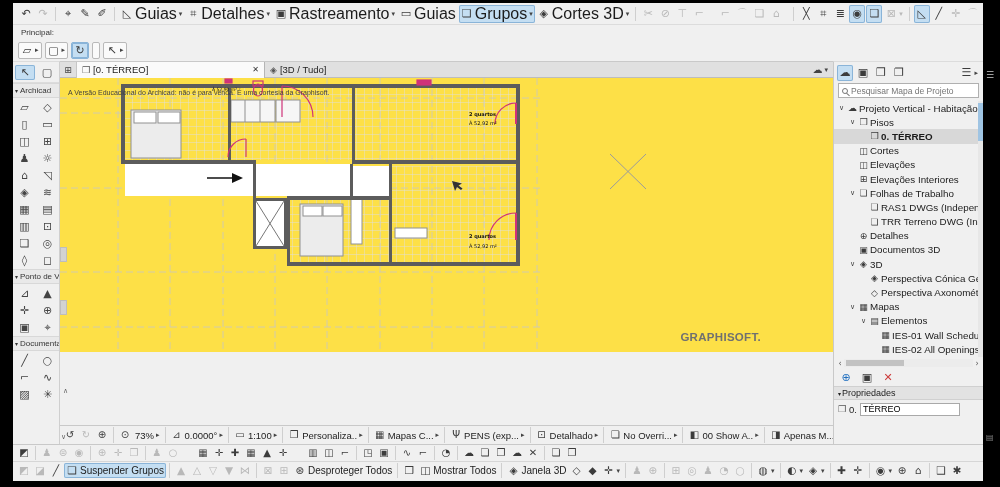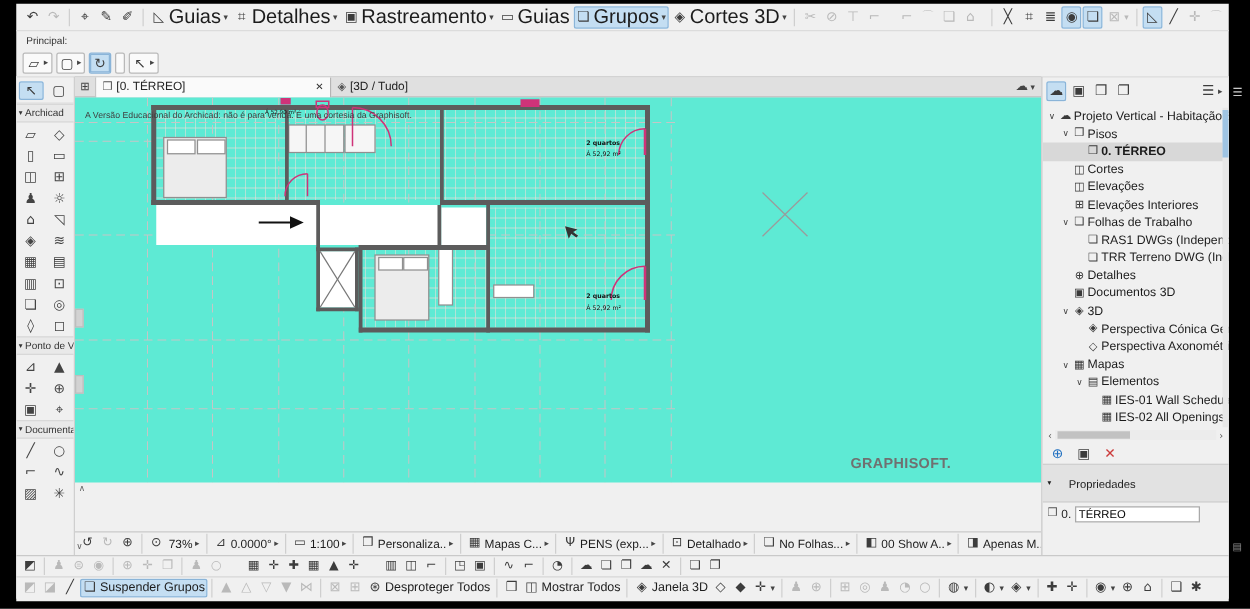--- a/index.html
+++ b/index.html
@@ -35,21 +35,21 @@
 
 #canvas{position:absolute;left:47px;top:58px;width:773px;height:383px;border-top:1px solid #c9c9c9}
 #tabbar{height:16px;background:#e0e0e0;border-bottom:1px solid #bdbdbd;display:flex;align-items:center;font-size:9.5px}
 #tabbar .ovr{width:17px;height:16px;display:flex;align-items:center;justify-content:center;font-family:"DejaVu Sans",sans-serif;font-size:9px;color:#444;border-right:1px solid #c6c6c6}
 .tab{display:flex;align-items:center;gap:3px;height:16px;padding:0 5px;color:#222;flex:none}
 .tab .g{font-family:"DejaVu Sans",sans-serif;font-size:9px;color:#555}
 .tab.active{background:#fafafa;border-right:1px solid #b5b5b5;width:188px}
 .tab .tclose{margin-left:auto;font-size:8px;color:#333;font-family:"DejaVu Sans",sans-serif}
 #tabbar .cloudbtn{margin-left:auto;display:flex;align-items:center;gap:2px;padding:0 5px;font-family:"DejaVu Sans",sans-serif;font-size:10px;color:#444}
 #tabbar .cloudbtn .da{font-size:7px}
-#drawing{position:relative;width:773px;height:308px;background:#5eead4;overflow:hidden}
+#drawing{position:relative;width:773px;height:274px;background:#fde047;overflow:hidden}
 #watermark{position:absolute;left:8px;top:11px;font-size:7px;color:#3f3f3f;white-space:nowrap;z-index:5}
 #logo{position:absolute;right:72px;bottom:9px;font-size:11.5px;font-weight:bold;color:#707070;letter-spacing:.3px;z-index:5}
 #statusbar{position:absolute;left:47px;top:422px;width:773px;height:19px;background:#f0f0f0;border-top:1px solid #c9c9c9;display:flex;align-items:center;padding:0 2px;overflow:hidden}
 #statusbar .ti{height:16px}
 #statusbar .ti .lb{font-size:9.5px}
 #statusbar .ti .g{font-size:10px}
 
 #rightpanel{position:absolute;left:820px;top:58px;width:150px;height:383px;background:#f0f0f0;border-left:1px solid #c9c9c9;border-top:1px solid #dcdcdc;overflow:hidden}
 .np-icons{display:flex;align-items:center;height:21px;padding:0 3px;gap:2px}
 .np-icons .ti{height:16px}
@@ -64,21 +64,21 @@
 .trow .tico{width:13px;font-size:9px;color:#3a3a3a;text-align:center;flex:none;font-family:"DejaVu Sans",sans-serif}
 .trow.sel{background:#d8d8d8}
 .bold{font-weight:bold}
 .vscroll{position:absolute;right:0;top:0;width:5px;height:100%;background:#e7e7e7}
 .vthumb{position:absolute;top:2px;right:0;width:5px;height:38px;background:#9fc4e3}
 .hscroll{display:flex;align-items:center;height:10px;margin:1px 2px}
 .hs-arrow{font-size:8px;color:#555;width:8px;text-align:center;font-family:"DejaVu Sans",sans-serif}
 .hs-track{flex:1;height:8px;background:#ececec;position:relative}
 .hs-thumb{position:absolute;left:2px;top:1px;width:58px;height:6px;background:#c2c2c2}
 .np-actions{display:flex;gap:5px;padding:1px 4px;height:17px;align-items:center}
-.prop-hdr{display:flex;gap:14px;align-items:center;height:31px;background:#e2e2e2;border-top:1px solid #d0d0d0;border-bottom:1px solid #d0d0d0;font-size:9px;padding:0 4px}
+.prop-hdr{display:flex;gap:1px;align-items:center;height:14px;background:#e2e2e2;border-top:1px solid #d0d0d0;border-bottom:1px solid #d0d0d0;font-size:9px;padding:0 4px}
 .prop-hdr .da{font-size:6px;font-family:"DejaVu Sans",sans-serif}
 .prop-row{display:flex;align-items:center;gap:3px;height:18px;padding:0 4px;font-size:9.5px}
 .prop-row .g{font-family:"DejaVu Sans",sans-serif;font-size:9px;color:#555}
 .prop-row input{height:13px;border:1px solid #a9a9a9;font-size:9px;width:100px;padding:0 2px;font-family:"Liberation Sans",sans-serif}
 .def-btn{margin:1px 4px;height:14px;background:#ededed;border:1px solid #b4b4b4;font-size:9px;display:flex;align-items:center;justify-content:center;color:#222}
 
 #bbarA{position:absolute;left:0;top:441px;width:970px;height:17px;border-top:1px solid #c9c9c9;display:flex;align-items:center;padding:0 3px;overflow:hidden;background:#f0f0f0}
 #bbarA .ti{height:14px}#bbarA .ti .g{font-size:10px}
 #bbarB{position:absolute;left:0;top:458px;width:970px;height:18px;border-top:1px solid #d6d6d6;display:flex;align-items:center;padding:0 3px;overflow:hidden;background:#f0f0f0}
 #bbarB .ti{height:15px}#bbarB .ti .g{font-size:10.5px}#bbarB .ti .lb{font-size:10px}
@@ -661,21 +661,21 @@
         <span class="lb">Detalhado</span>
         <span class="da">▸</span>
       </span>
       <span class="ti sep">
         
         
         
       </span>
       <span class="ti">
         <span class="g">❏</span>
-        <span class="lb">No Folhas...</span>
+        <span class="lb">No Overri...</span>
         <span class="da">▸</span>
       </span>
       <span class="ti sep">
         
         
         
       </span>
       <span class="ti">
         <span class="g">◧</span>
         <span class="lb">00 Show A..</span>
@@ -708,20 +708,24 @@
           </span>
           <span class="ti">
             <span class="g">❐</span>
           </span>
         </span>
       <span class="ti np-menu">
         <span class="g">☰</span>
         <span class="da">▸</span>
       </span>
     </div>
+    <div class="np-search">
+      <span class="mag"></span>
+      <input type="text" placeholder="Pesquisar Mapa de Projeto" style="">
+    </div>
     <div id="tree">
       <div>
 
       <div class="trow" style="padding-left: 3px;">
             <span class="texp">∨</span>
             <span class="tico">☁</span>
             <span class="tlab">Projeto Vertical - Habitação Socia</span>
           </div>
           <div class="trow" style="padding-left: 14px;">
             <span class="texp">∨</span>

